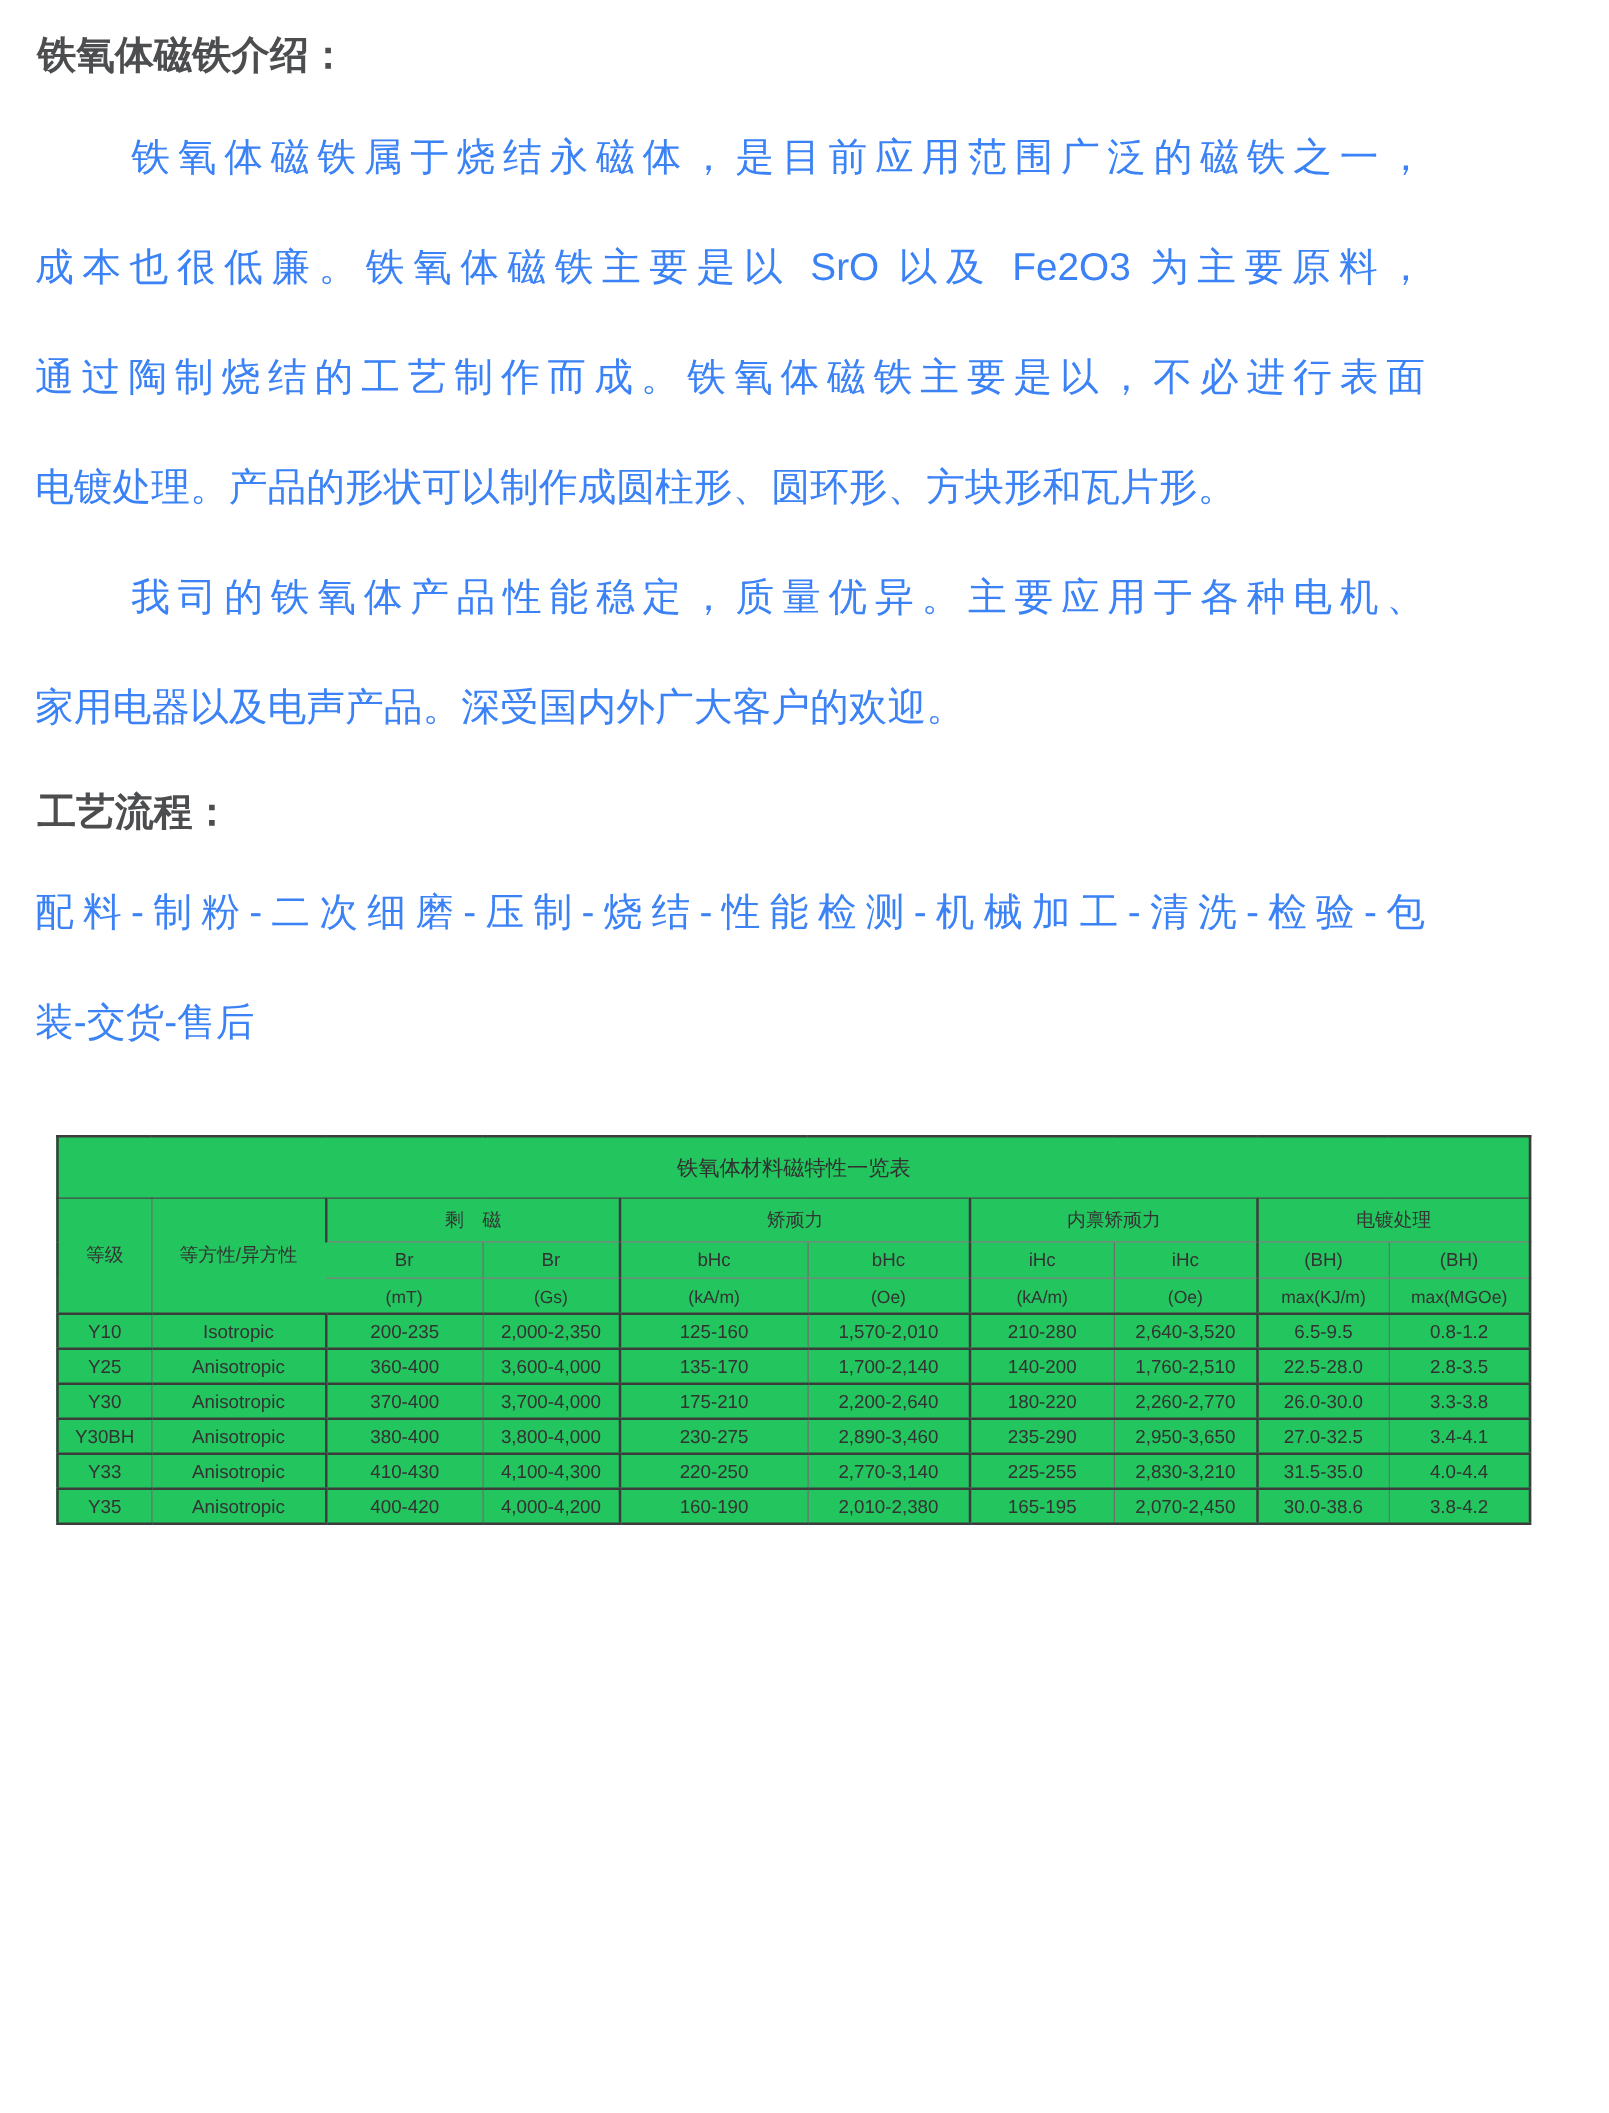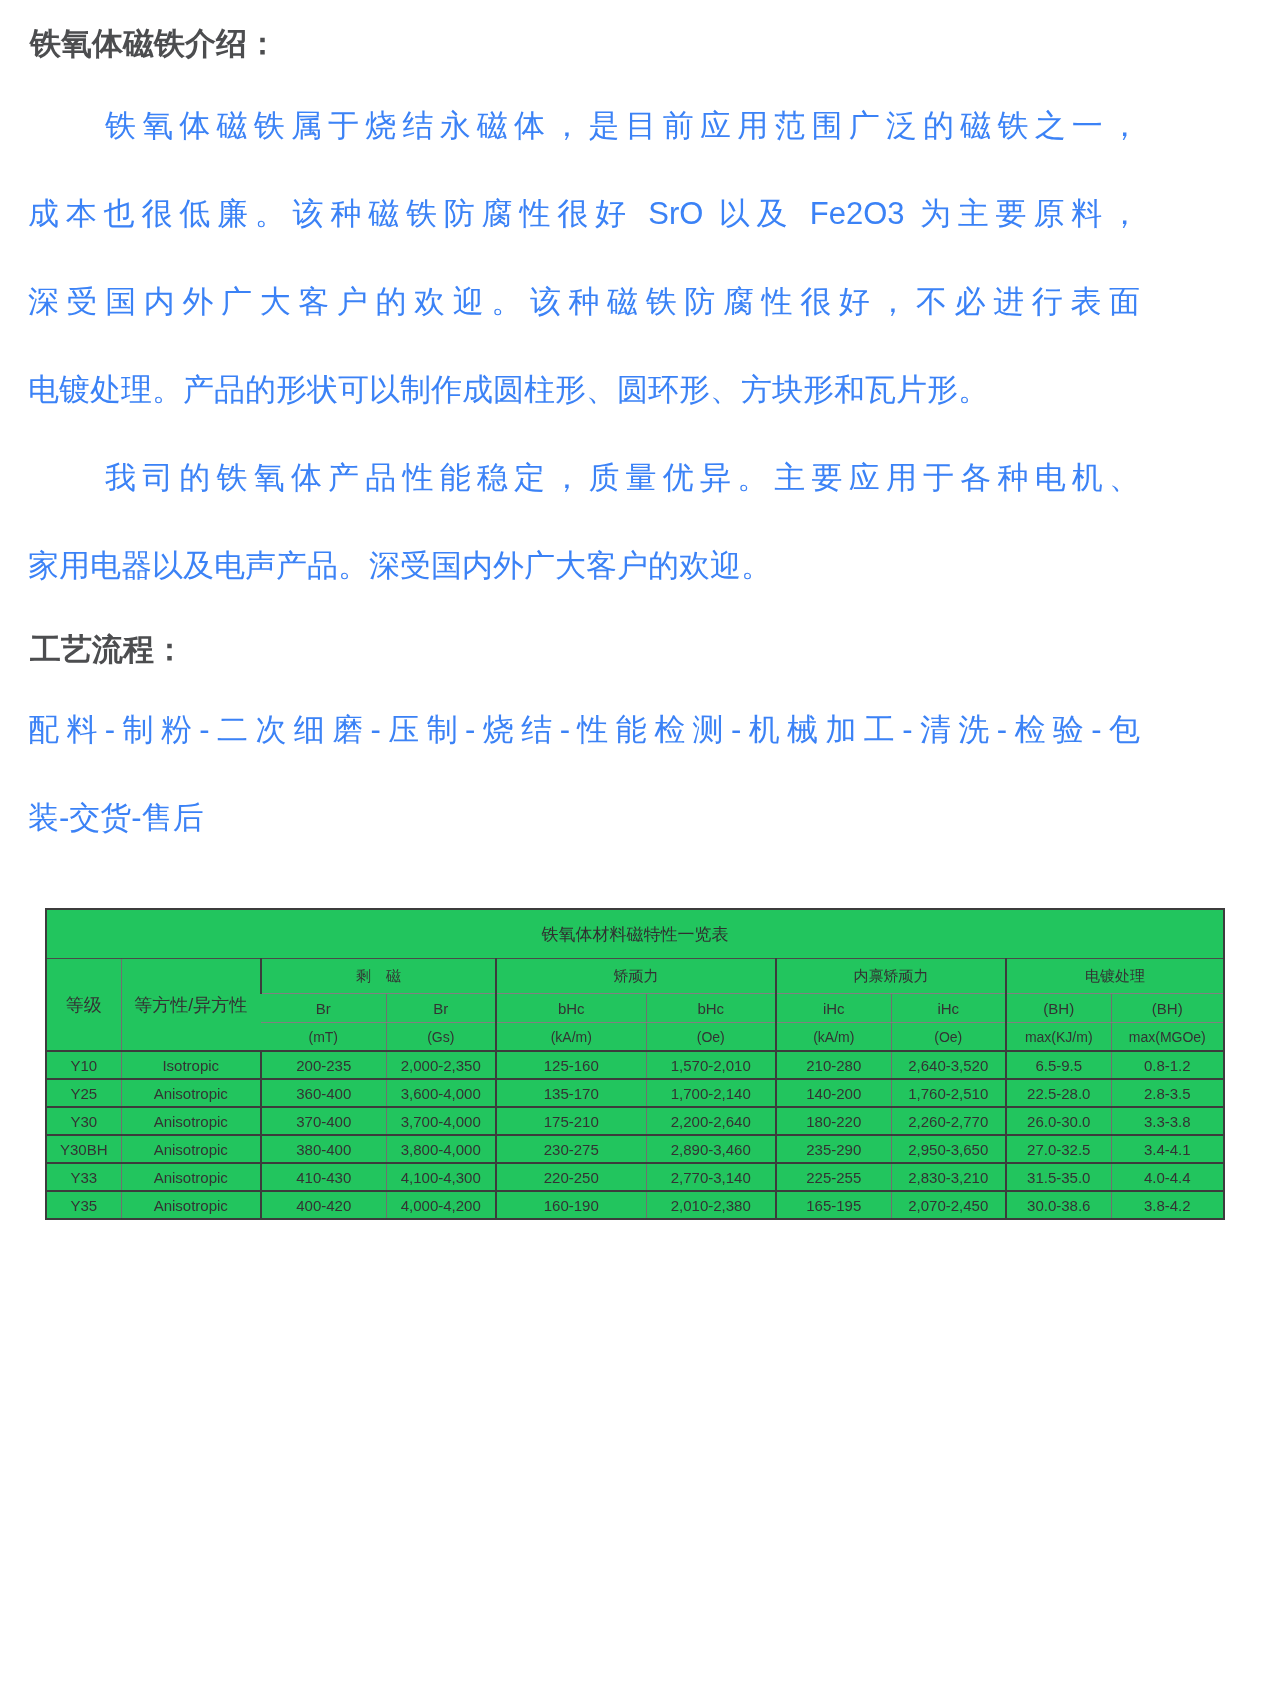--- a/index.html
+++ b/index.html
@@ -35,36 +35,36 @@
     border-left: 1px solid #707070;
   }
   table.spec .gs { border-left: 2px solid #3c3c3c; }
   table.spec td:first-child, table.spec th:first-child { border-left: none; }
 
   tr.title-row td {
     height: 48px; font-size: 17px; color: #303030;
     border-bottom: 1px solid #4a4a4a; border-left: none;
   }
   tr.group-row th { height: 34px; font-size: 15px; border-bottom: 1px solid #808080; margin-top: 44px; }
-  tr.group-row th.corner { border-bottom: 2px solid #3c3c3c; font-size: 18px; }
+  tr.group-row th.corner { border-bottom: 2px solid #3c3c3c; font-size: 15px; }
   tr.name-row th { height: 28px; font-size: 15px; border-bottom: 1px solid #808080; }
   tr.unit-row th { height: 27px; font-size: 14px; border-bottom: 2px solid #3c3c3c; }
   tbody td { height: 26px; font-size: 15px; border-bottom: 2px solid #3c3c3c; }
 </style>
 </head>
 <body>
 
 <div class="page">
 
   <h1 class="doc-heading">铁氧体磁铁介绍：</h1>
 
   <div class="para">
       <div class="line just ind">铁氧体磁铁属于烧结永磁体，是目前应用范围广泛的磁铁之一，</div>
-      <div class="line just">成本也很低廉。该种磁铁防腐性很好 SrO 以及 Fe2O3 为主要原料，</div>
-      <div class="line just">深受国内外广大客户的欢迎。该种磁铁防腐性很好，不必进行表面</div>
+      <div class="line just">成本也很低廉。铁氧体磁铁主要是以 SrO 以及 Fe2O3 为主要原料，</div>
+      <div class="line just">通过陶制烧结的工艺制作而成。铁氧体磁铁主要是以，不必进行表面</div>
       <div class="line">电镀处理。产品的形状可以制作成圆柱形、圆环形、方块形和瓦片形。</div>
     </div>
 
   <div class="para">
       <div class="line just ind">我司的铁氧体产品性能稳定，质量优异。主要应用于各种电机、</div>
       <div class="line">家用电器以及电声产品。深受国内外广大客户的欢迎。</div>
     </div>
 
   <h2 class="doc-heading">工艺流程：</h2>
 

